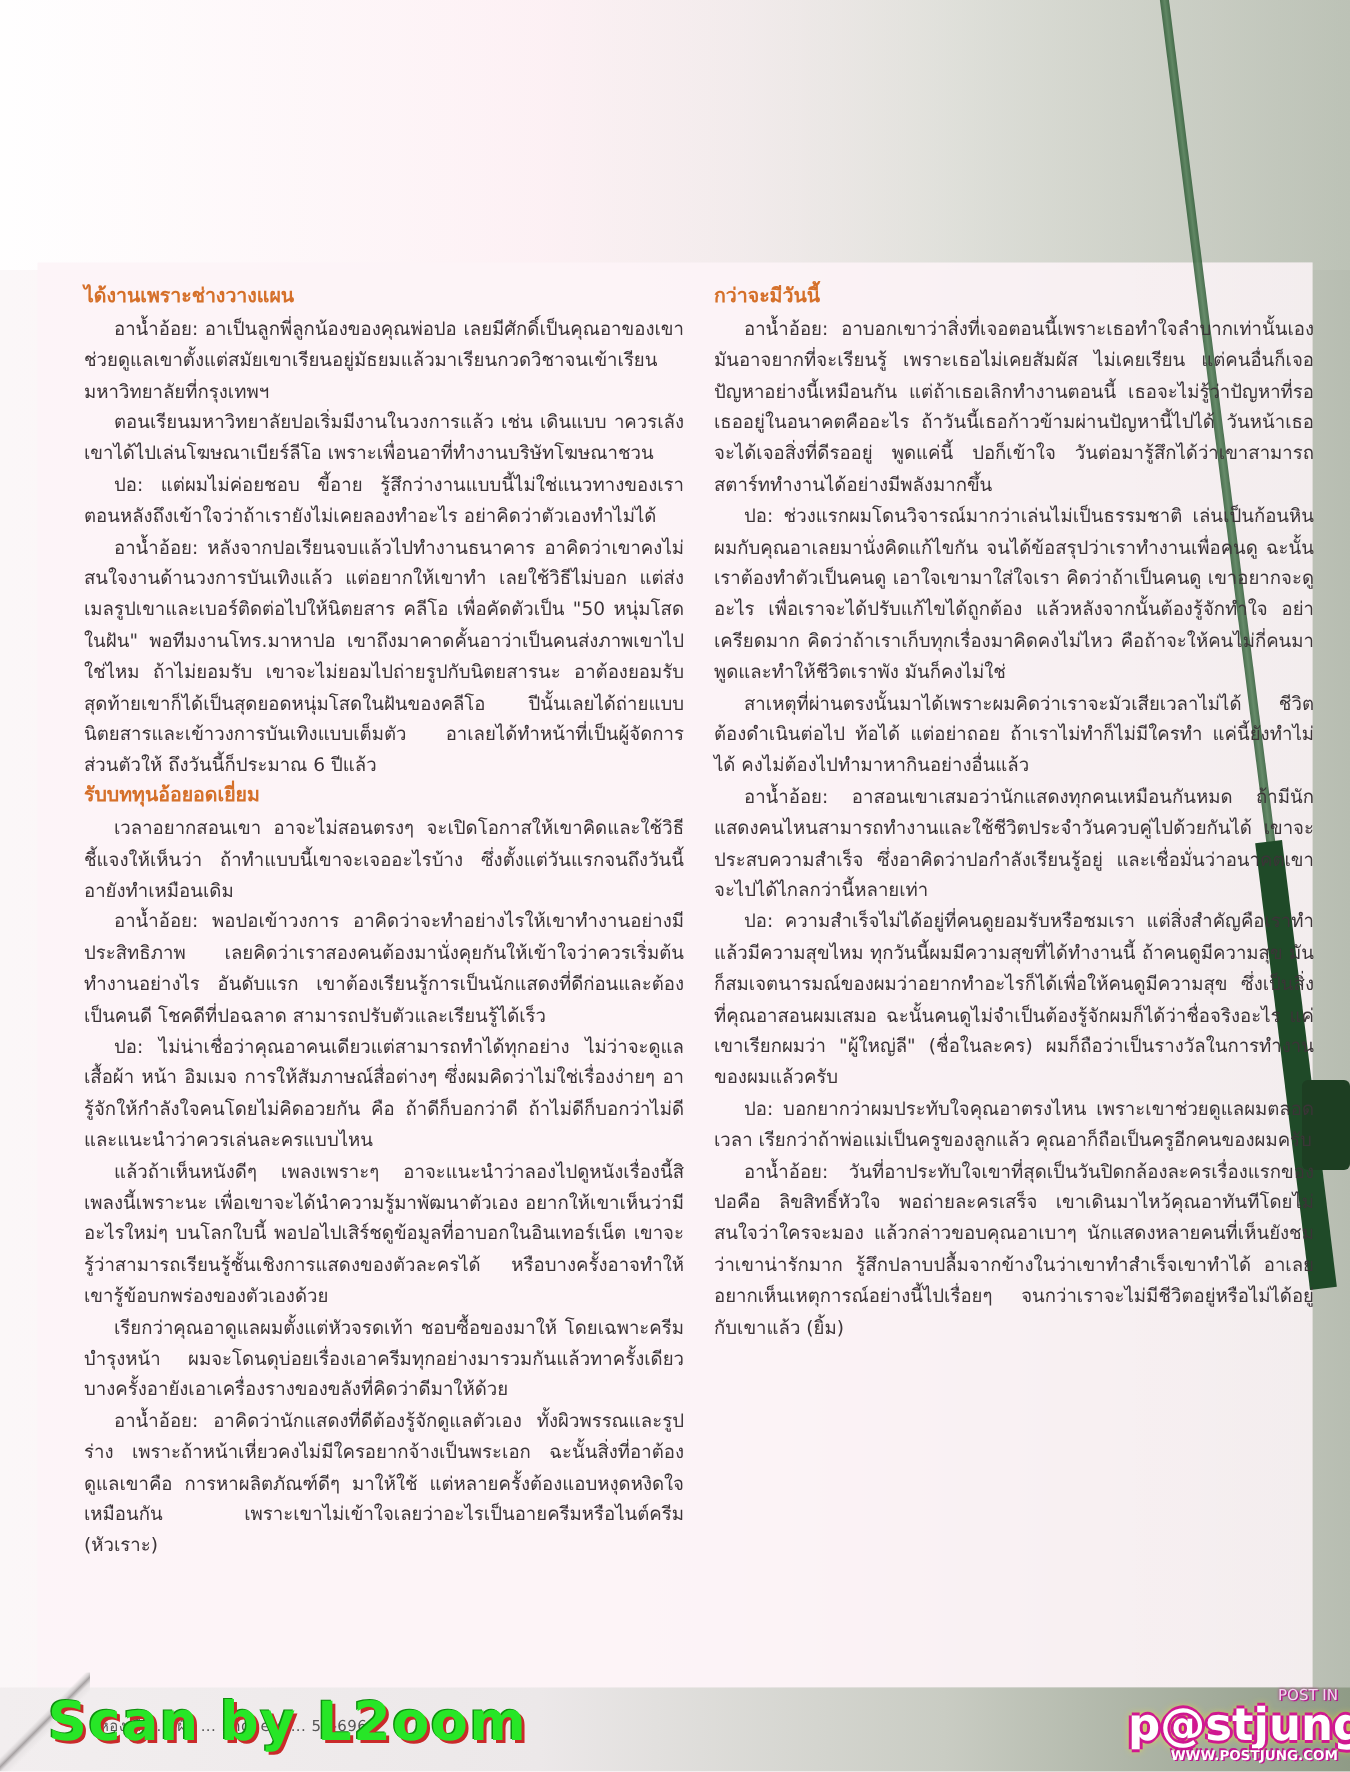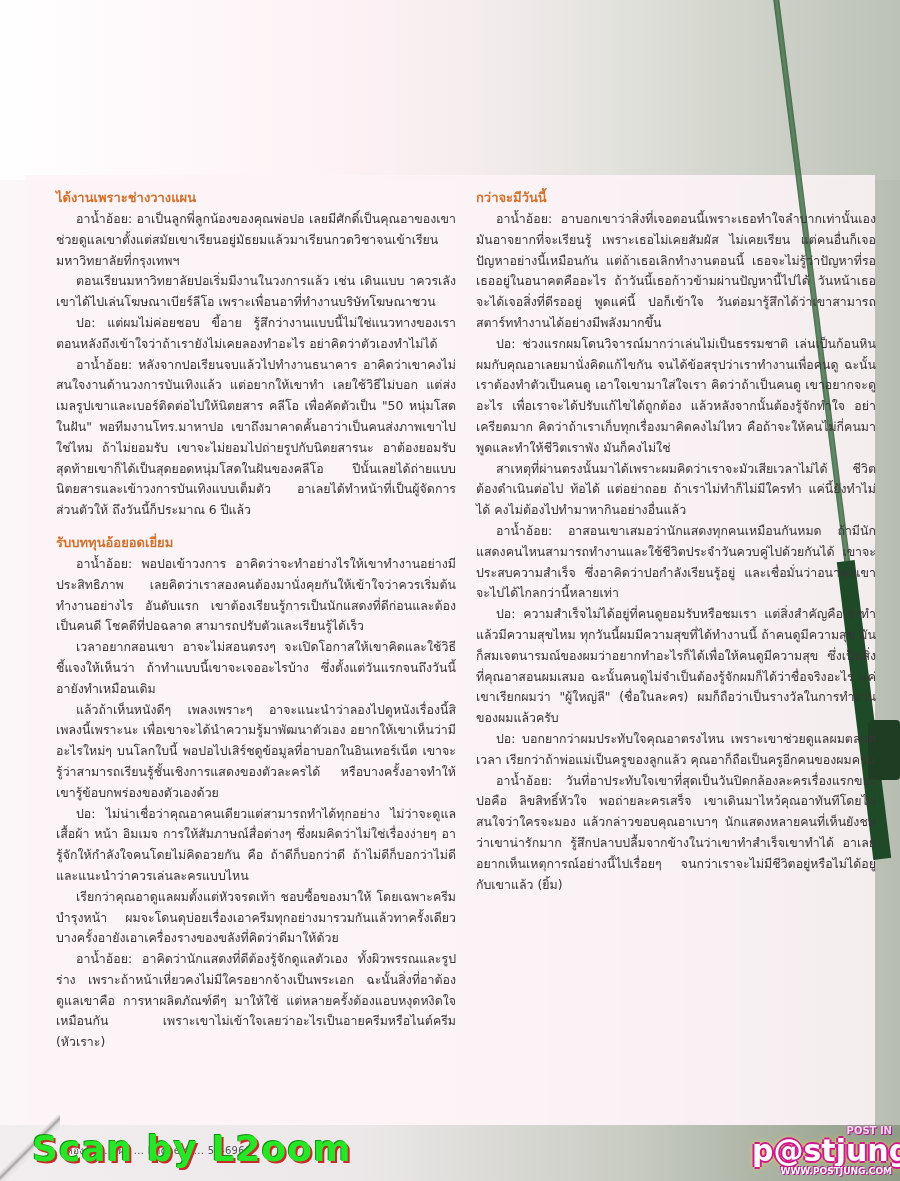--- a/index.html
+++ b/index.html
@@ -49,38 +49,38 @@
     position: absolute; top: 188px;
     font-size: 12.4px; line-height: 20.8px; color: #3b3437;
     text-align: justify;
   }
   .column.left { left: 56px; width: 400px; }
   .column.right { left: 476px; width: 400px; }
   .section-head {
     color: #d5702a; font-weight: bold; font-size: 13px; line-height: 20px;
     margin-bottom: 1px;
   }
-  .section-head.spaced { margin-top: 12px; }
+  .section-head.spaced { }
   .para { text-indent: 20px; }
   .footer-line {
     position: absolute; left: 66px; top: 1143px; width: 320px;
     font-size: 10px; color: #555; letter-spacing: 0.3px;
   }
   .scan-watermark {
     position: absolute; left: 32px; top: 1128px;
     font-family: "DejaVu Sans", sans-serif; font-weight: bold; font-size: 36px;
     color: #27e627; letter-spacing: 1px;
     text-shadow: 2px 2px 0 #c92a2a, -1px -1px 0 #0f8f0f;
   }
   .postjung {
     position: absolute; left: 750px; top: 1125px; width: 148px; height: 54px;
   }
   .postjung .post-in {
     position: absolute; right: 6px; top: 0px;
-    font-size: 10px; font-weight: bold; color: #f3d7ef;
+    font-size: 10px; font-weight: normal; color: #f3d7ef;
     text-shadow: 0 0 2px #b5198f, 1px 1px 0 #b5198f;
   }
   .postjung .brand {
     position: absolute; left: 2px; top: 8px;
     font-size: 30px; font-weight: bold; color: #ffffff; letter-spacing: 0px;
     text-shadow: 0 0 0 #c0148f, 2px 0 0 #d01890, -2px 0 0 #d01890, 0 2px 0 #d01890, 0 -2px 0 #d01890, 0 0 6px #ffe32a, 0 0 3px #ffe32a;
   }
   .postjung .url {
     position: absolute; right: 6px; top: 41px;
     font-size: 9px; font-weight: bold; color: #ffffff;
@@ -102,24 +102,24 @@
 <div class="pole-clamp"></div>
 
 <div class="column left">
   <div class="section-head">ได้งานเพราะช่างวางแผน</div>
   <p class="para">อาน้ำอ้อย: อาเป็นลูกพี่ลูกน้องของคุณพ่อปอ เลยมีศักดิ์เป็นคุณอาของเขา ช่วยดูแลเขาตั้งแต่สมัยเขาเรียนอยู่มัธยมแล้วมาเรียนกวดวิชาจนเข้าเรียนมหาวิทยาลัยที่กรุงเทพฯ</p>
   <p class="para">ตอนเรียนมหาวิทยาลัยปอเริ่มมีงานในวงการแล้ว เช่น เดินแบบ าควรเลังเขาได้ไปเล่นโฆษณาเบียร์ลีโอ เพราะเพื่อนอาที่ทำงานบริษัทโฆษณาชวน</p>
   <p class="para">ปอ: แต่ผมไม่ค่อยชอบ ขี้อาย รู้สึกว่างานแบบนี้ไม่ใช่แนวทางของเรา ตอนหลังถึงเข้าใจว่าถ้าเรายังไม่เคยลองทำอะไร อย่าคิดว่าตัวเองทำไม่ได้</p>
   <p class="para">อาน้ำอ้อย: หลังจากปอเรียนจบแล้วไปทำงานธนาคาร อาคิดว่าเขาคงไม่สนใจงานด้านวงการบันเทิงแล้ว แต่อยากให้เขาทำ เลยใช้วิธีไม่บอก แต่ส่งเมลรูปเขาและเบอร์ติดต่อไปให้นิตยสาร คลีโอ เพื่อคัดตัวเป็น "50 หนุ่มโสดในฝัน" พอทีมงานโทร.มาหาปอ เขาถึงมาคาดคั้นอาว่าเป็นคนส่งภาพเขาไปใช่ไหม ถ้าไม่ยอมรับ เขาจะไม่ยอมไปถ่ายรูปกับนิตยสารนะ อาต้องยอมรับ สุดท้ายเขาก็ได้เป็นสุดยอดหนุ่มโสดในฝันของคลีโอ ปีนั้นเลยได้ถ่ายแบบนิตยสารและเข้าวงการบันเทิงแบบเต็มตัว อาเลยได้ทำหน้าที่เป็นผู้จัดการส่วนตัวให้ ถึงวันนี้ก็ประมาณ 6 ปีแล้ว</p>
 
   <div class="section-head spaced">รับบททุนอ้อยอดเยี่ยม</div>
+  <p class="para">เวลาอยากสอนเขา อาจะไม่สอนตรงๆ จะเปิดโอกาสให้เขาคิดและใช้วิธีชี้แจงให้เห็นว่า ถ้าทำแบบนี้เขาจะเจออะไรบ้าง ซึ่งตั้งแต่วันแรกจนถึงวันนี้ อายังทำเหมือนเดิม</p>
   <p class="para">อาน้ำอ้อย: พอปอเข้าวงการ อาคิดว่าจะทำอย่างไรให้เขาทำงานอย่างมีประสิทธิภาพ เลยคิดว่าเราสองคนต้องมานั่งคุยกันให้เข้าใจว่าควรเริ่มต้นทำงานอย่างไร อันดับแรก เขาต้องเรียนรู้การเป็นนักแสดงที่ดีก่อนและต้องเป็นคนดี โชคดีที่ปอฉลาด สามารถปรับตัวและเรียนรู้ได้เร็ว</p>
-  <p class="para">เวลาอยากสอนเขา อาจะไม่สอนตรงๆ จะเปิดโอกาสให้เขาคิดและใช้วิธีชี้แจงให้เห็นว่า ถ้าทำแบบนี้เขาจะเจออะไรบ้าง ซึ่งตั้งแต่วันแรกจนถึงวันนี้ อายังทำเหมือนเดิม</p>
+  <p class="para">ปอ: ไม่น่าเชื่อว่าคุณอาคนเดียวแต่สามารถทำได้ทุกอย่าง ไม่ว่าจะดูแลเสื้อผ้า หน้า อิมเมจ การให้สัมภาษณ์สื่อต่างๆ ซึ่งผมคิดว่าไม่ใช่เรื่องง่ายๆ อารู้จักให้กำลังใจคนโดยไม่คิดอวยกัน คือ ถ้าดีก็บอกว่าดี ถ้าไม่ดีก็บอกว่าไม่ดี และแนะนำว่าควรเล่นละครแบบไหน</p>
   <p class="para">แล้วถ้าเห็นหนังดีๆ เพลงเพราะๆ อาจะแนะนำว่าลองไปดูหนังเรื่องนี้สิ เพลงนี้เพราะนะ เพื่อเขาจะได้นำความรู้มาพัฒนาตัวเอง อยากให้เขาเห็นว่ามีอะไรใหม่ๆ บนโลกใบนี้ พอปอไปเสิร์ชดูข้อมูลที่อาบอกในอินเทอร์เน็ต เขาจะรู้ว่าสามารถเรียนรู้ชั้นเชิงการแสดงของตัวละครได้ หรือบางครั้งอาจทำให้เขารู้ข้อบกพร่องของตัวเองด้วย</p>
-  <p class="para">ปอ: ไม่น่าเชื่อว่าคุณอาคนเดียวแต่สามารถทำได้ทุกอย่าง ไม่ว่าจะดูแลเสื้อผ้า หน้า อิมเมจ การให้สัมภาษณ์สื่อต่างๆ ซึ่งผมคิดว่าไม่ใช่เรื่องง่ายๆ อารู้จักให้กำลังใจคนโดยไม่คิดอวยกัน คือ ถ้าดีก็บอกว่าดี ถ้าไม่ดีก็บอกว่าไม่ดี และแนะนำว่าควรเล่นละครแบบไหน</p>
   <p class="para">เรียกว่าคุณอาดูแลผมตั้งแต่หัวจรดเท้า ชอบซื้อของมาให้ โดยเฉพาะครีมบำรุงหน้า ผมจะโดนดุบ่อยเรื่องเอาครีมทุกอย่างมารวมกันแล้วทาครั้งเดียว บางครั้งอายังเอาเครื่องรางของขลังที่คิดว่าดีมาให้ด้วย</p>
   <p class="para">อาน้ำอ้อย: อาคิดว่านักแสดงที่ดีต้องรู้จักดูแลตัวเอง ทั้งผิวพรรณและรูปร่าง เพราะถ้าหน้าเหี่ยวคงไม่มีใครอยากจ้างเป็นพระเอก ฉะนั้นสิ่งที่อาต้องดูแลเขาคือ การหาผลิตภัณฑ์ดีๆ มาให้ใช้ แต่หลายครั้งต้องแอบหงุดหงิดใจเหมือนกัน เพราะเขาไม่เข้าใจเลยว่าอะไรเป็นอายครีมหรือไนต์ครีม (หัวเราะ)</p>
 </div>
 
 <div class="column right">
   <div class="section-head">กว่าจะมีวันนี้</div>
   <p class="para">อาน้ำอ้อย: อาบอกเขาว่าสิ่งที่เจอตอนนี้เพราะเธอทำใจลำบากเท่านั้นเอง มันอาจยากที่จะเรียนรู้ เพราะเธอไม่เคยสัมผัส ไม่เคยเรียน แต่คนอื่นก็เจอปัญหาอย่างนี้เหมือนกัน แต่ถ้าเธอเลิกทำงานตอนนี้ เธอจะไม่รู้ว่าปัญหาที่รอเธออยู่ในอนาคตคืออะไร ถ้าวันนี้เธอก้าวข้ามผ่านปัญหานี้ไปได้ วันหน้าเธอจะได้เจอสิ่งที่ดีรออยู่ พูดแค่นี้ ปอก็เข้าใจ วันต่อมารู้สึกได้ว่าเขาสามารถสตาร์ททำงานได้อย่างมีพลังมากขึ้น</p>
   <p class="para">ปอ: ช่วงแรกผมโดนวิจารณ์มากว่าเล่นไม่เป็นธรรมชาติ เล่นเป็นก้อนหิน ผมกับคุณอาเลยมานั่งคิดแก้ไขกัน จนได้ข้อสรุปว่าเราทำงานเพื่อคนดู ฉะนั้นเราต้องทำตัวเป็นคนดู เอาใจเขามาใส่ใจเรา คิดว่าถ้าเป็นคนดู เขาอยากจะดูอะไร เพื่อเราจะได้ปรับแก้ไขได้ถูกต้อง แล้วหลังจากนั้นต้องรู้จักทำใจ อย่าเครียดมาก คิดว่าถ้าเราเก็บทุกเรื่องมาคิดคงไม่ไหว คือถ้าจะให้คนไม่กี่คนมาพูดและทำให้ชีวิตเราพัง มันก็คงไม่ใช่</p>
   <p class="para">สาเหตุที่ผ่านตรงนั้นมาได้เพราะผมคิดว่าเราจะมัวเสียเวลาไม่ได้ ชีวิตต้องดำเนินต่อไป ท้อได้ แต่อย่าถอย ถ้าเราไม่ทำก็ไม่มีใครทำ แค่นี้ยังทำไม่ได้ คงไม่ต้องไปทำมาหากินอย่างอื่นแล้ว</p>
   <p class="para">อาน้ำอ้อย: อาสอนเขาเสมอว่านักแสดงทุกคนเหมือนกันหมด ถ้ามีนักแสดงคนไหนสามารถทำงานและใช้ชีวิตประจำวันควบคู่ไปด้วยกันได้ เขาจะประสบความสำเร็จ ซึ่งอาคิดว่าปอกำลังเรียนรู้อยู่ และเชื่อมั่นว่าอนาคตเขาจะไปได้ไกลกว่านี้หลายเท่า</p>

